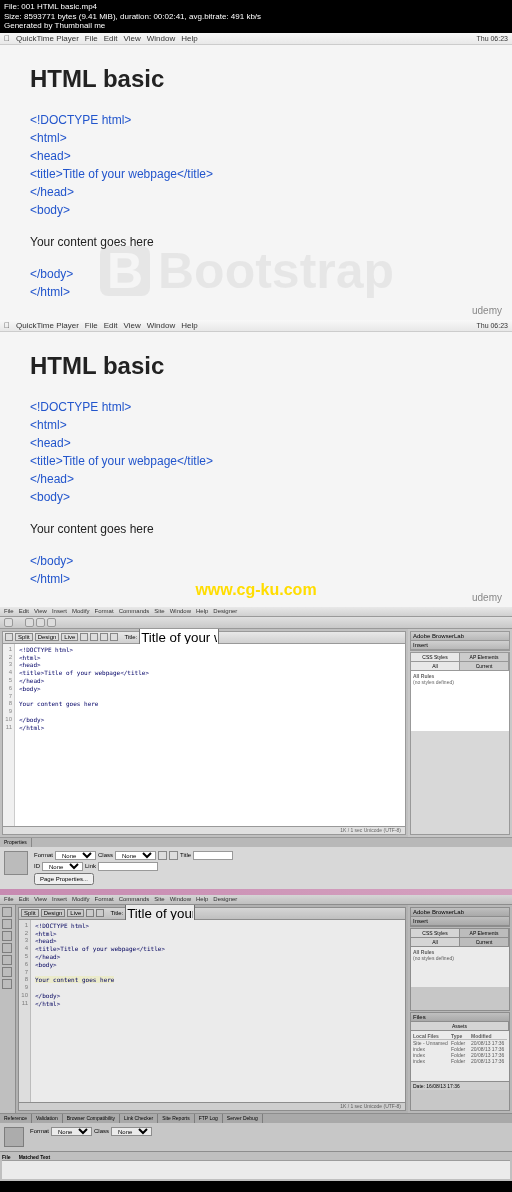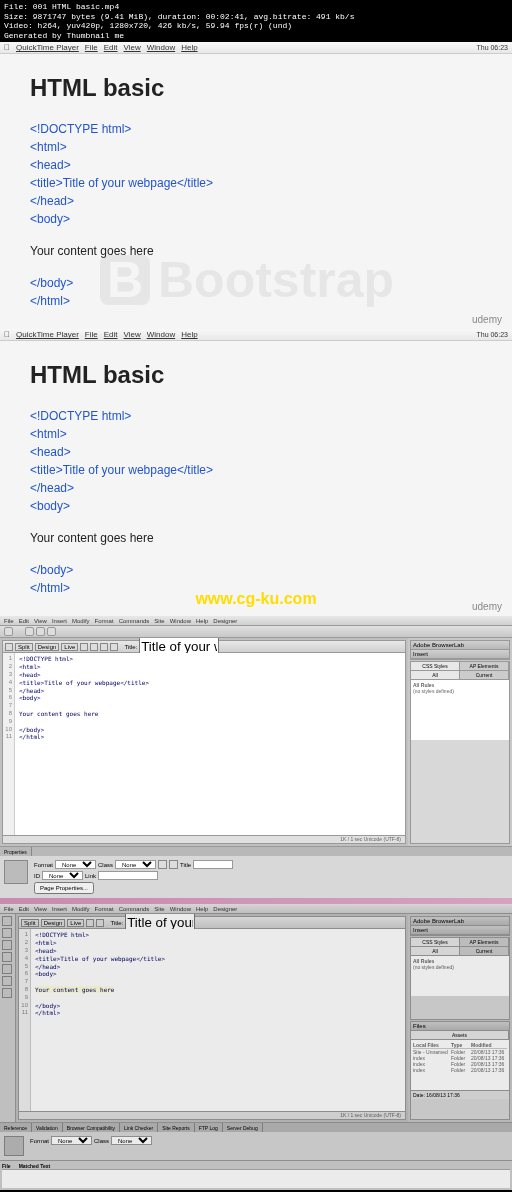--- a/index.html
+++ b/index.html
@@ -1,22 +1,22 @@
 <!DOCTYPE html>
 <html><head>
 <meta charset="utf-8">
 <style>
 * { margin: 0; padding: 0; box-sizing: border-box; }
 body { width: 512px; background: #000; font-family: Arial, sans-serif; font-size: 10px; }
 
-.metadata { background: #000; color: #fff; padding: 2px 4px; font-size: 8px; line-height: 1.2; font-family: Liberation Mono, monospace; }
+.metadata { background: #000; color: #fff; padding: 2px 4px; font-size: 8px; line-height: 1.2; font-family: Liberation Sans, sans-serif; }
 
 .mac-menubar { background: linear-gradient(#f8f8f8,#e8e8e8); height: 12px; display: flex; align-items: center; padding: 0 4px; font-size: 8px; color: #333; border-bottom: 1px solid #ccc; }
 .mac-menubar .apple { margin-right: 6px; }
-.mac-menubar .menu-item { margin-right: 6px; text-decoration: underline; }
+.mac-menubar .menu-item { margin-right: 6px; }
 .mac-menubar .spacer { flex: 1; }
 .mac-menubar .status { font-size: 7px; color: #333; margin-left: 3px; }
 
 .slide { background: #f5f5f5; height: 275px; padding: 20px 30px; position: relative; overflow: hidden; }
 .slide-bg-bootstrap { position: absolute; bottom: 20px; left: 100px; opacity: 0.07; font-size: 50px; font-weight: bold; color: #333; }
 .slide-bg-bootstrap .b-box { display:inline-block; width:50px; height:50px; background:#333; color:#fff; text-align:center; line-height:50px; border-radius:8px; margin-right:8px; }
 
 .slide h1 { font-size: 24px; font-weight: bold; color: #222; margin-bottom: 18px; position: relative; z-index: 2; }
 .slide .code-line { color: #2255cc; font-size: 12px; line-height: 1.5; position: relative; z-index: 2; }
 .slide .text-line { color: #222; font-size: 12px; line-height: 1.5; margin: 14px 0; position: relative; z-index: 2; }
@@ -53,22 +53,21 @@
 .dw-props .field { display: flex; align-items: center; gap: 2px; font-size: 6px; }
 .dw-props select, .dw-props input { font-size: 6px; height: 9px; border: 1px solid #999; background: #fff; padding: 0 2px; }
 
 .dw-app.dim { filter: brightness(0.92); }
 </style>
 </head>
 <body>
 
 <div class="metadata">
   <div>File: 001 HTML basic.mp4</div>
-  <div>Size: 9871747 bytes (9.41 MiB), duration: 00:02:41, avg.bitrate: 491 kb/s</div>
-  <div>Video: h264, yuv420p, 1280x720, 426 kb/s, 59.94 fps(r) (und)</div>
+  <div>Size: 8593771 bytes (9.41 MiB), duration: 00:02:41, avg.bitrate: 491 kb/s</div>
   <div>Generated by Thumbnail me</div>
 </div>
 
 <div class="mac-menubar">
   <span class="apple"></span>
   <span class="menu-item">QuickTime Player</span>
   <span class="menu-item">File</span>
   <span class="menu-item">Edit</span>
   <span class="menu-item">View</span>
   <span class="menu-item">Window</span>

